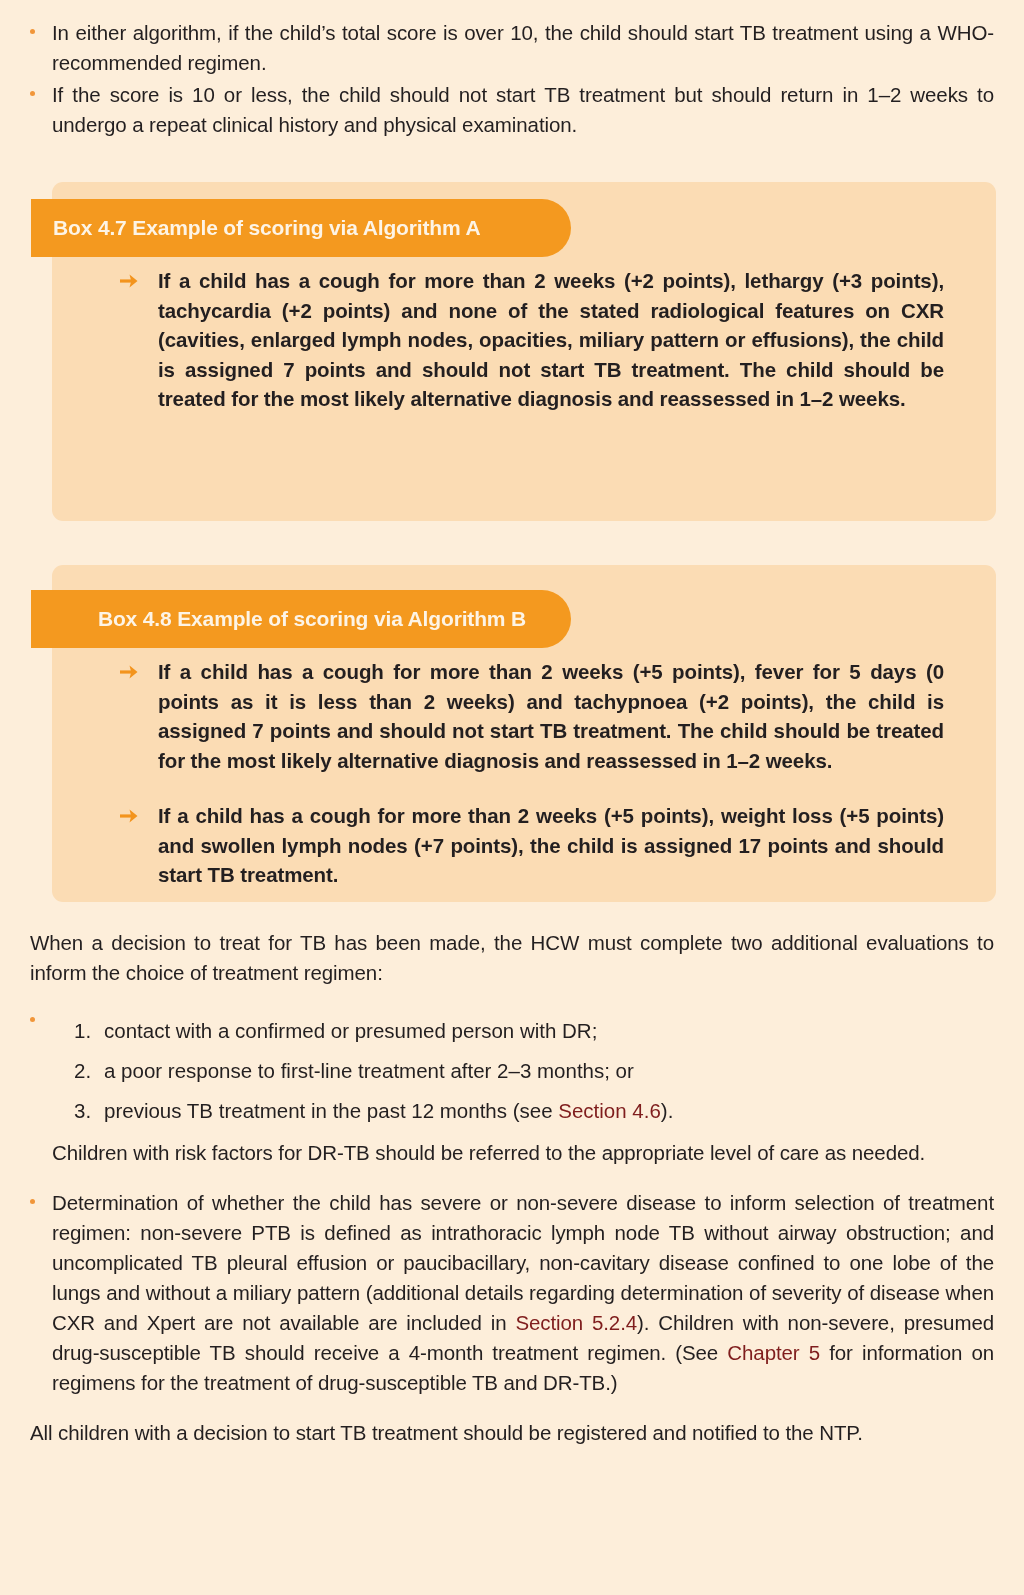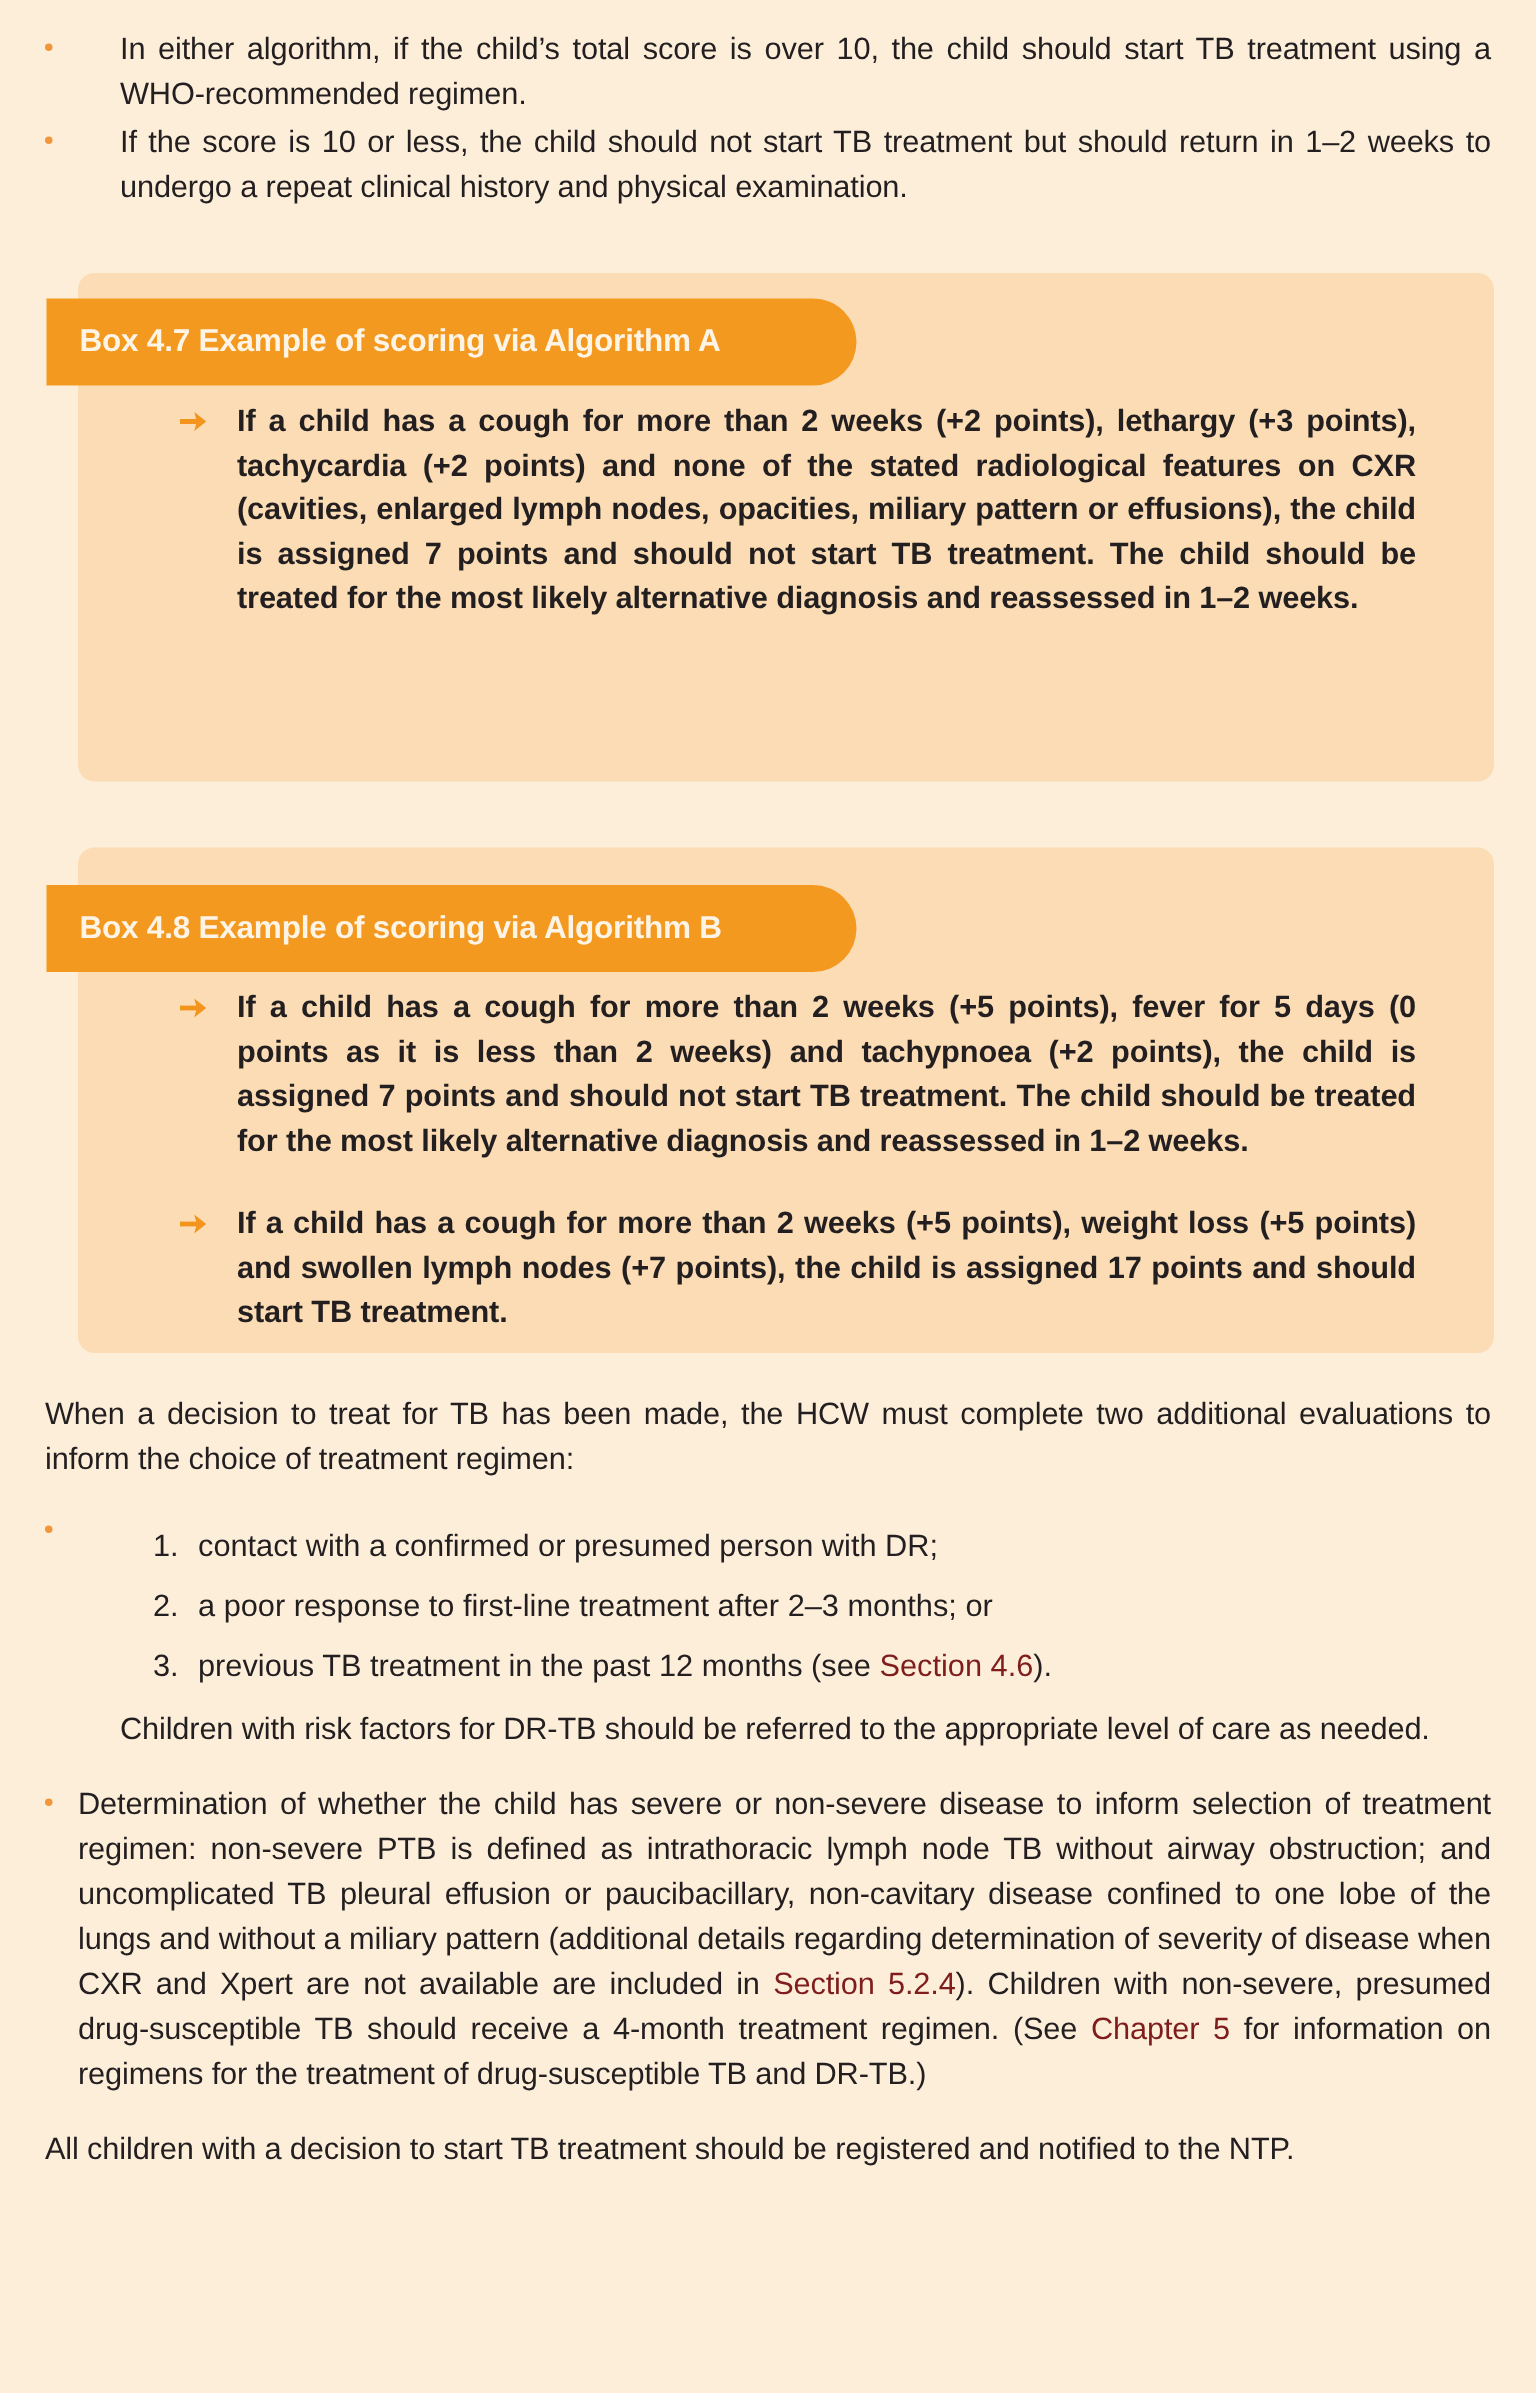--- a/index.html
+++ b/index.html
@@ -55,21 +55,20 @@
   }
   .bullet-dot i {
     display: block;
     width: 5px;
     height: 5px;
     border-radius: 50%;
     background: #f1963a;
   }
   .bullet-text {
     flex: 1 1 auto;
-    margin-left: 28px;
   }
 
   
   .box {
     position: absolute;
     left: 52px;
     width: 944px;
     background: #fbdcb4;
     border-top-right-radius: 44px;
     border-bottom-right-radius: 44px;
@@ -122,21 +121,21 @@
     font-weight: bold;
   }
 
   
   #box-47 { top: 182px; height: 339px; }
   #box-47 .box-tab { top: 17px; }
   #box-47 .box-body { padding-top: 84px; }
 
   
   #box-48 { top: 565px; height: 337px; }
-  #box-48 .box-tab { top: 25px; }
+  #box-48 .box-tab { top: 25px; justify-content: center; }
   #box-48 .box-body { padding-top: 92px; }
 
   
   .lower {
     position: absolute;
     left: 30px;
     top: 928px;
     width: 964px;
   }
   .lower .para { margin: 0; }

